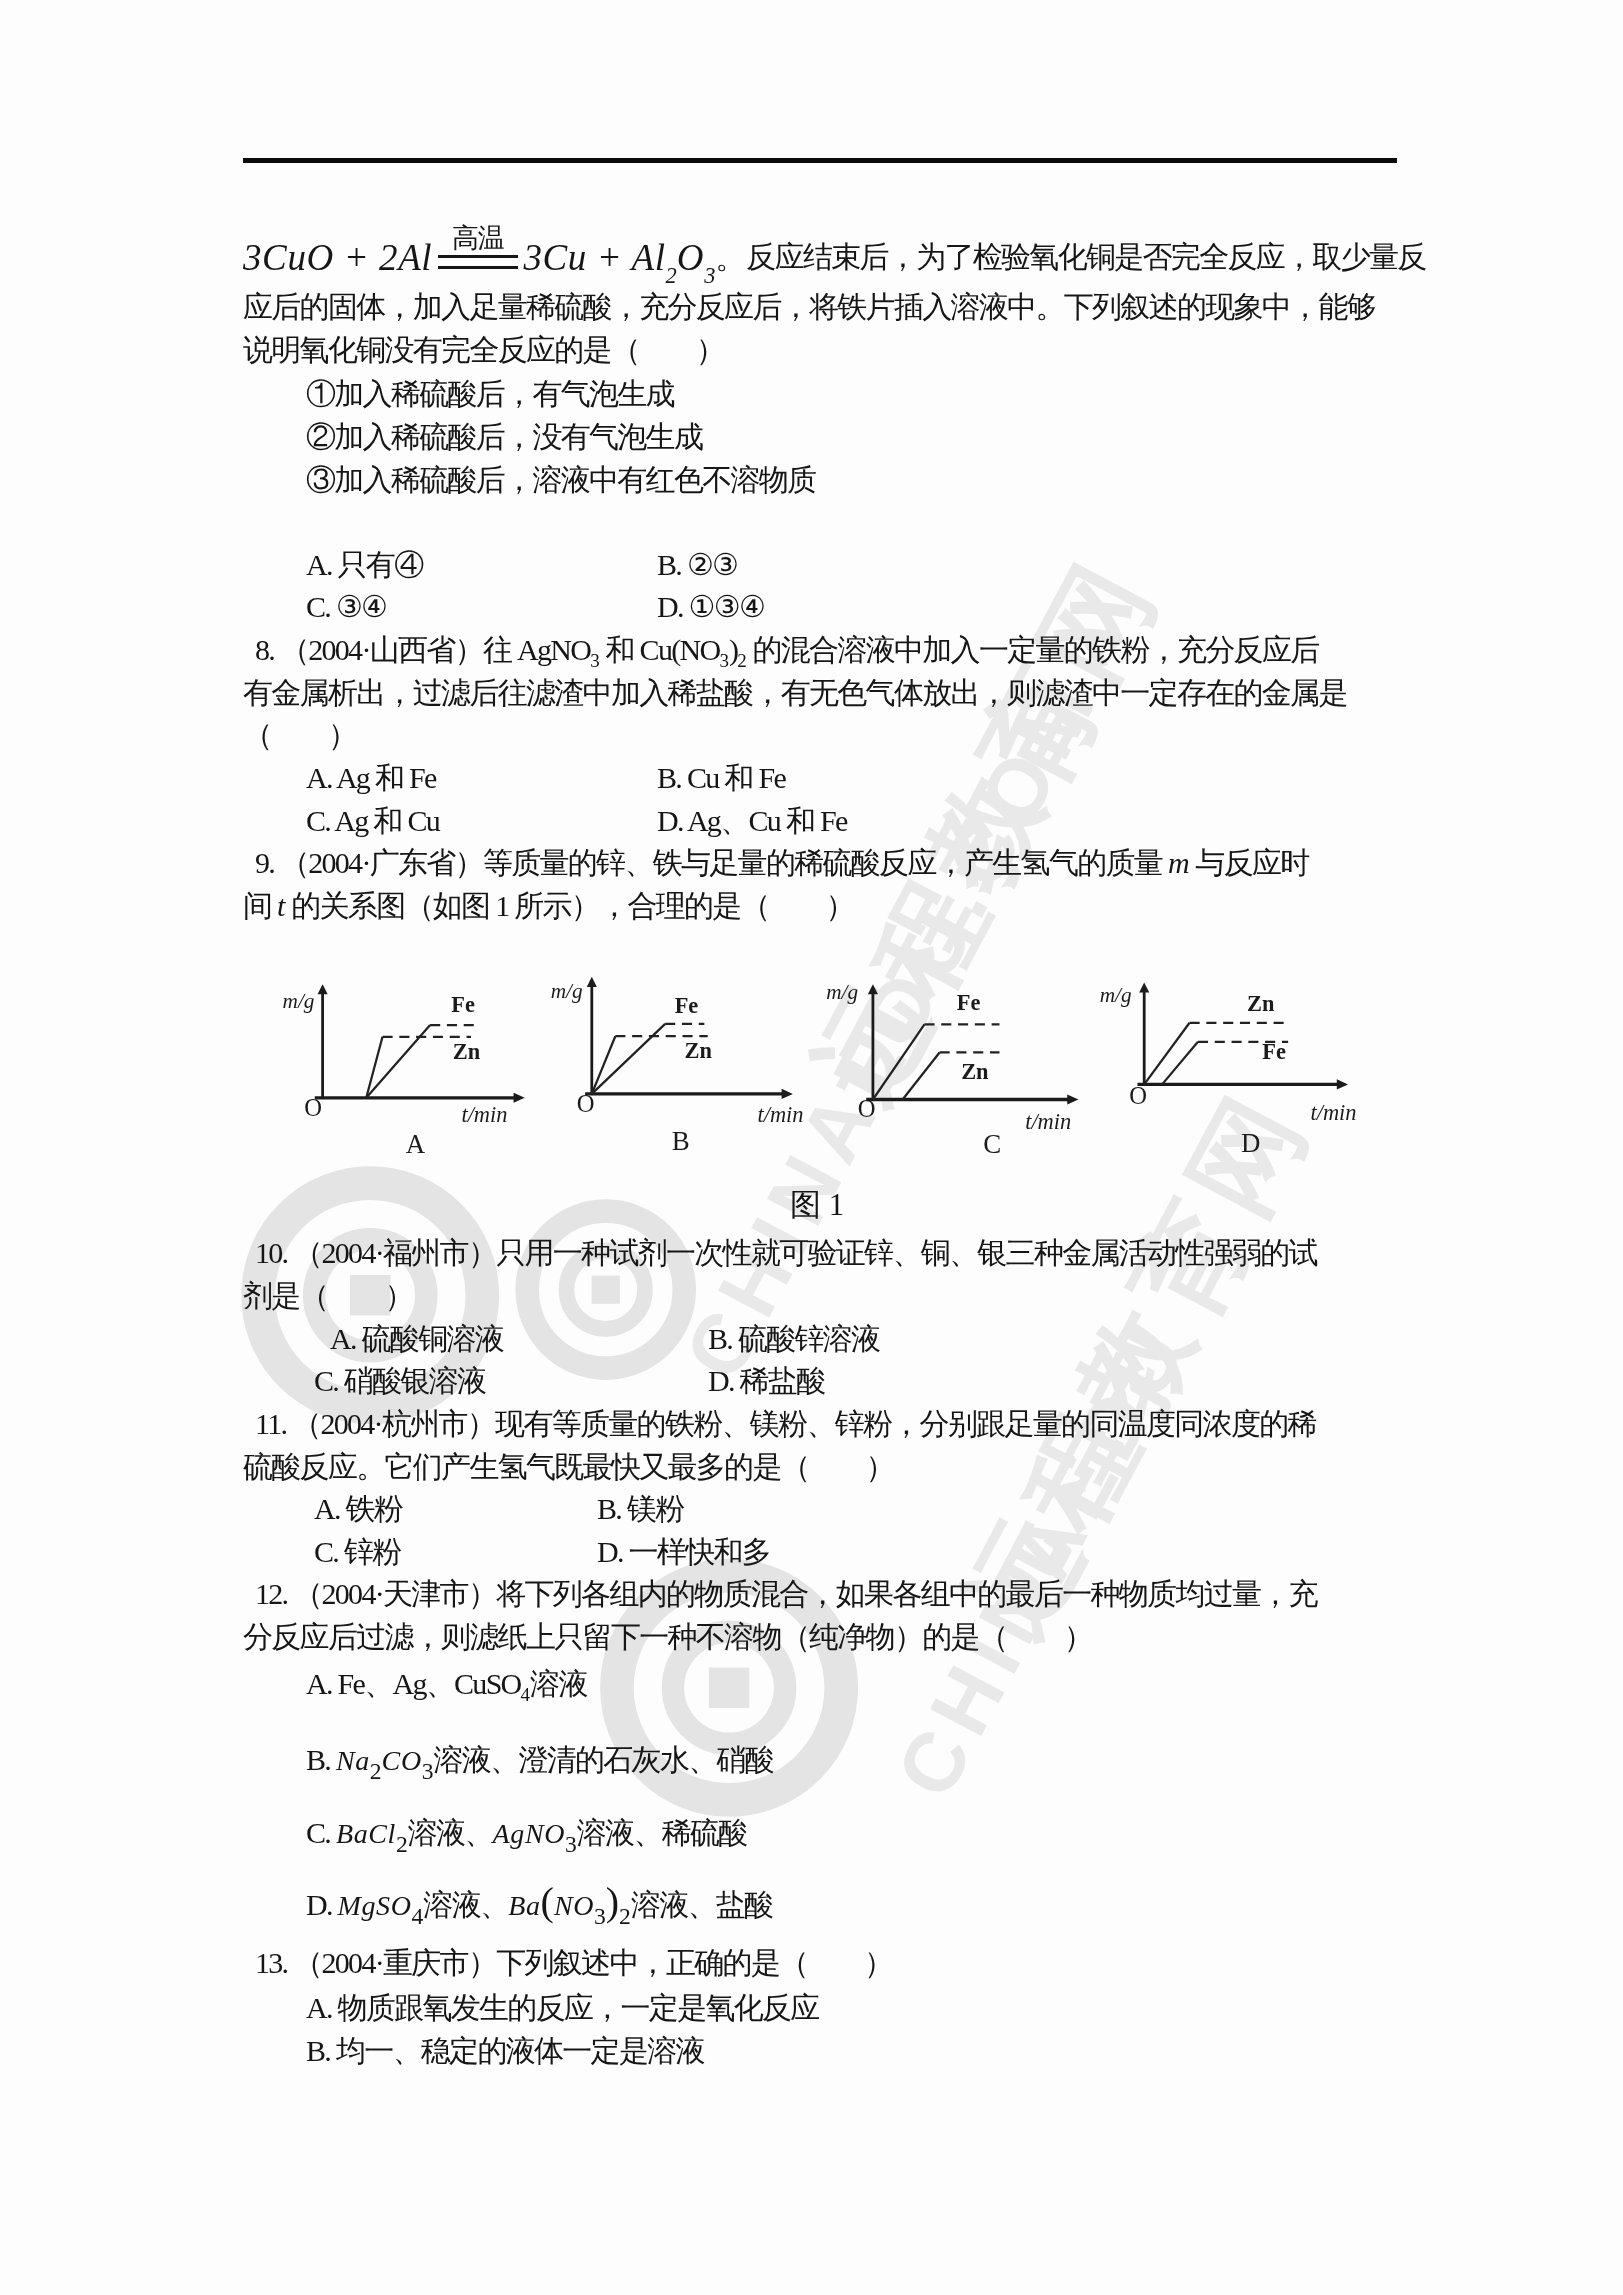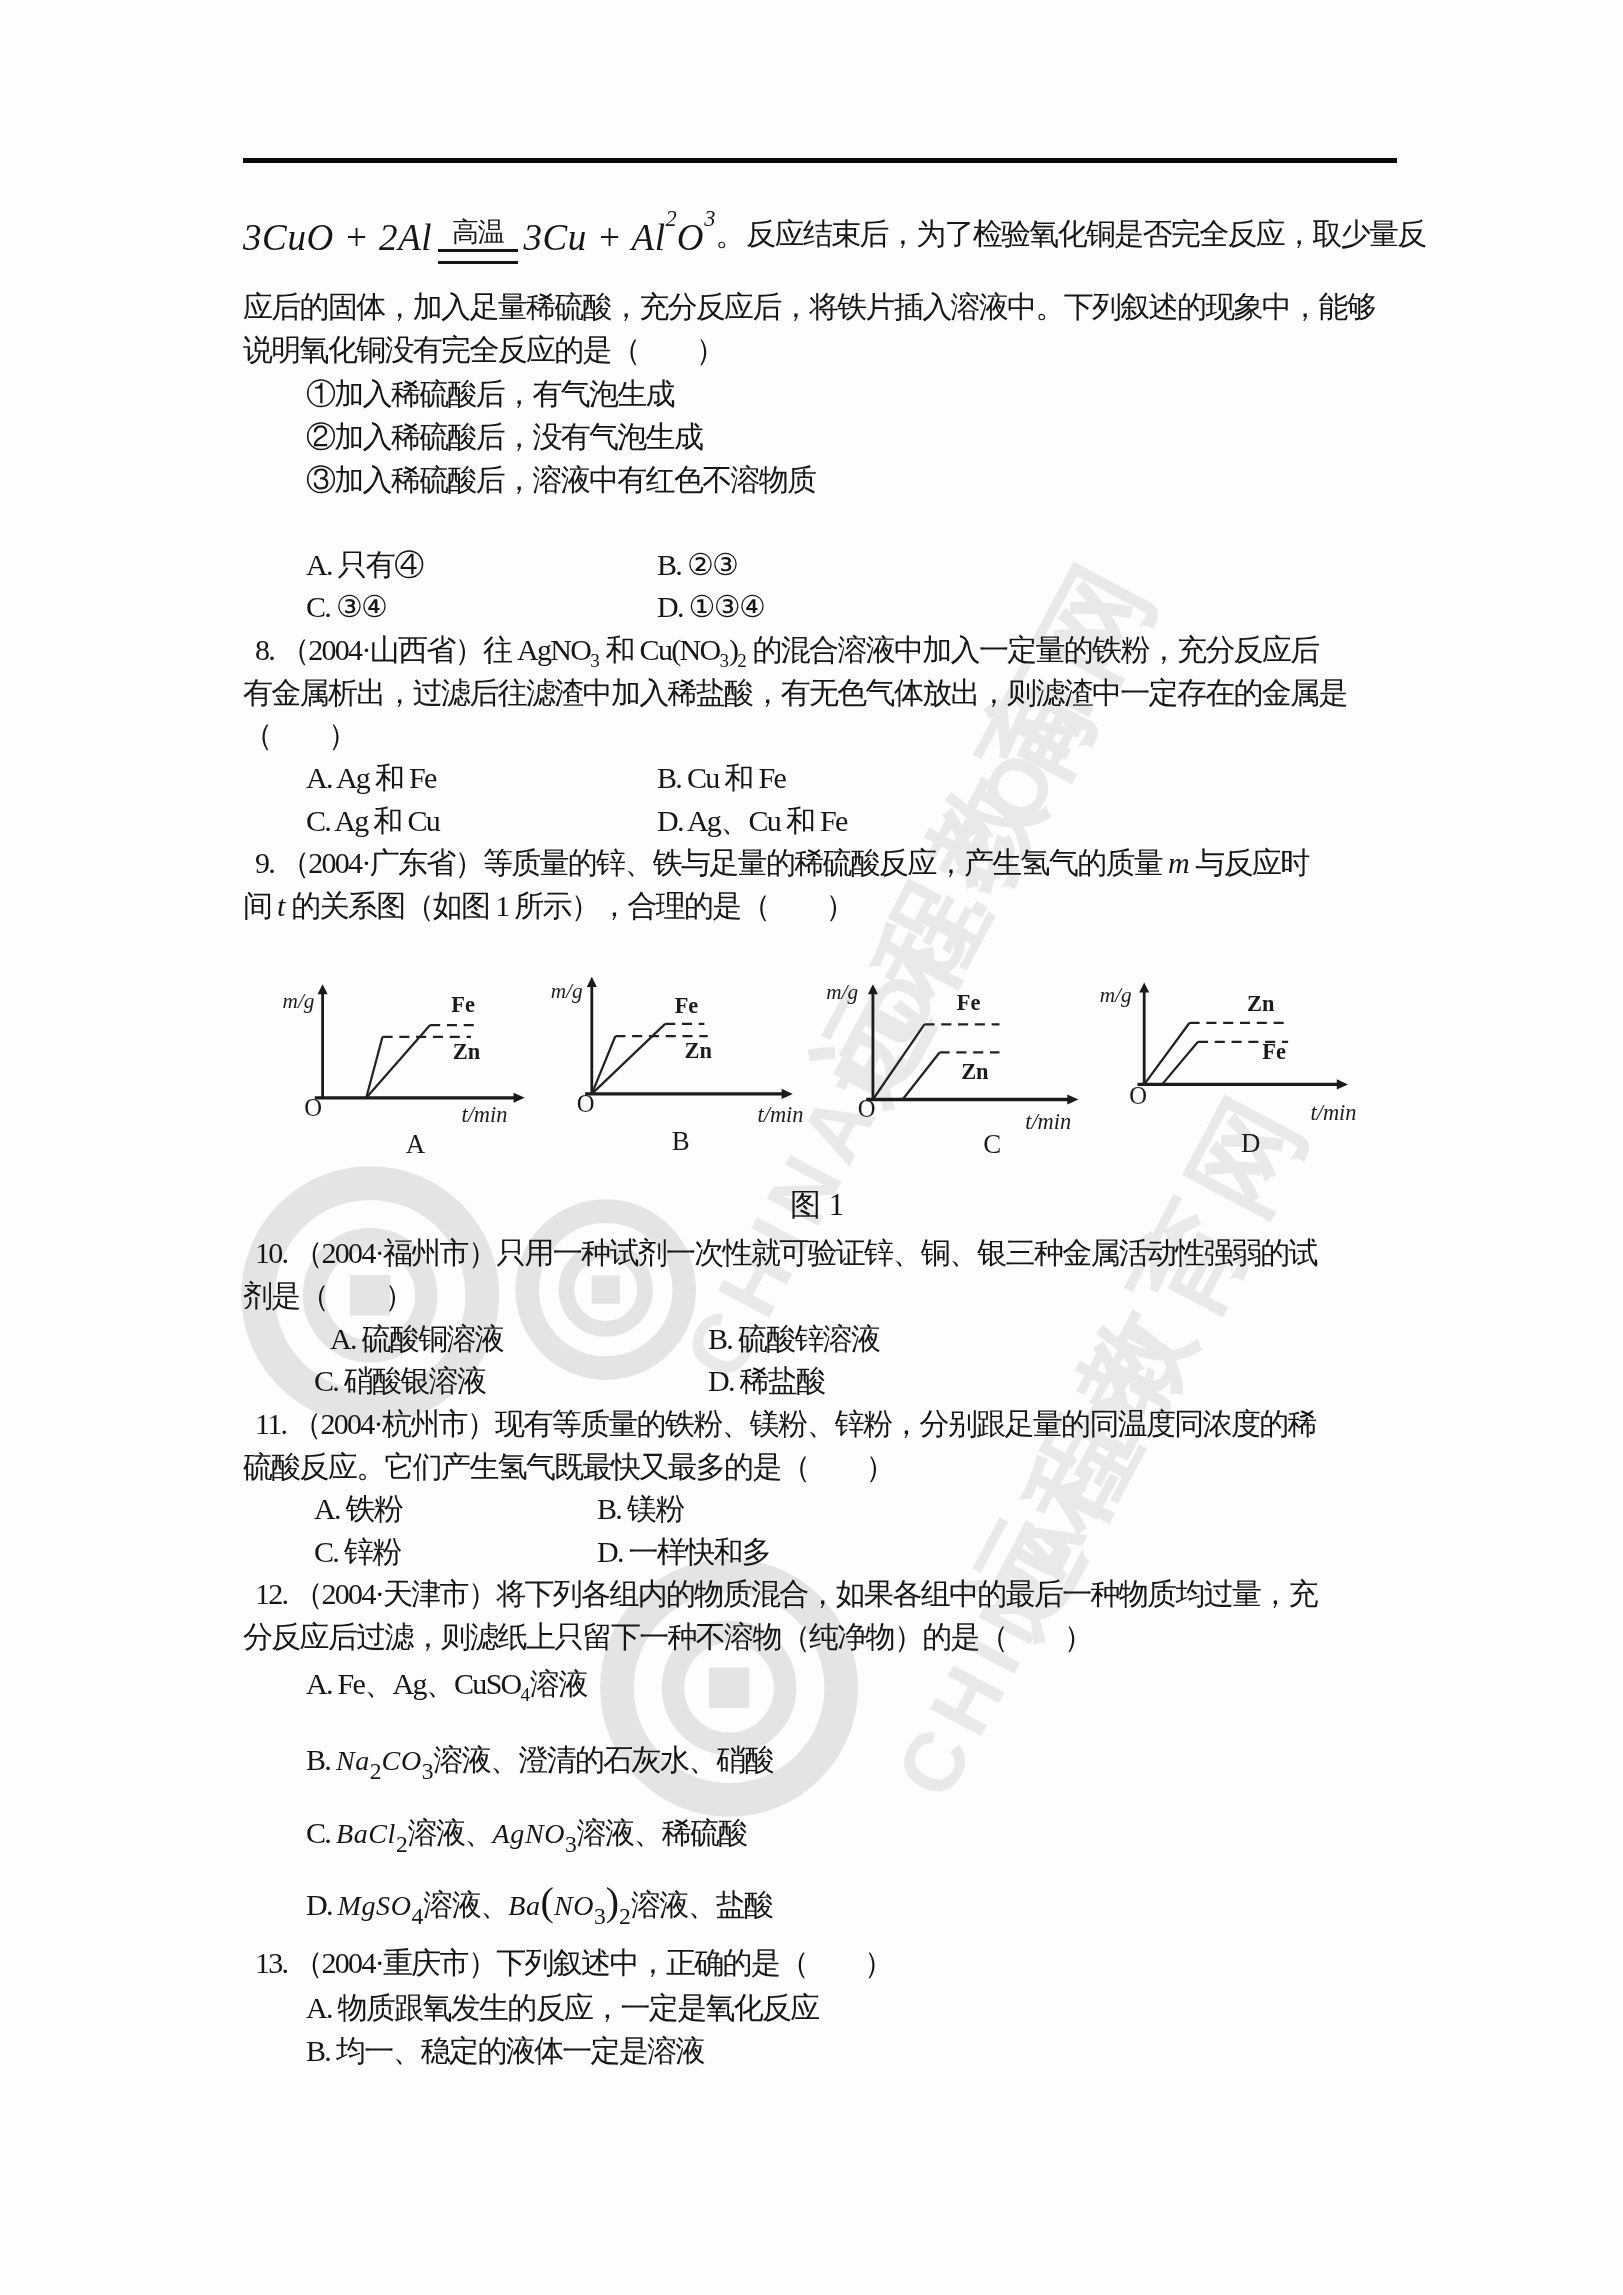--- a/index.html
+++ b/index.html
@@ -10,21 +10,21 @@
   .line{position:absolute;white-space:nowrap;font-size:30px;letter-spacing:-1.7px;
         line-height:45px;height:45px;z-index:3;}
   .line .sg-r{}
   .line .sg-i{font-style:italic;letter-spacing:0;}
   .line sub.sg-s{font-size:19px;letter-spacing:0;vertical-align:-6.7px;line-height:0;}
   .line.big{line-height:56px;height:56px;}
   .line .sg-b{font-style:italic;font-size:28px;letter-spacing:0.6px;}
   .line sub.sg-bs{font-size:23.6px;letter-spacing:0;vertical-align:-9px;line-height:0;}
   .line .sg-p{font-size:40px;letter-spacing:0;}
   
-  .eqline{position:absolute;display:flex;height:57px;z-index:3;}
+  .eqline{position:absolute;display:flex;align-items:flex-end;height:57px;z-index:3;}
   .eq-it{font-style:italic;font-size:37px;line-height:1;letter-spacing:0.6px;}
   .eq-sub{font-size:22.4px;vertical-align:-7.9px;line-height:0;font-style:italic;}
   .eq-cond{display:inline-flex;flex-direction:column;align-items:center;margin:0 5.6px 6.7px 5.6px;}
   .cond-t{font-size:27px;letter-spacing:-1.1px;line-height:1.02;}
   .cond-lines{width:80px;height:8.4px;border-top:3.9px solid #161616;border-bottom:3.9px solid #161616;margin-top:2.8px;}
   .eq-period{font-size:31px;line-height:1;margin-bottom:3.4px;}
   .eq-after{font-size:30px;letter-spacing:-1.7px;line-height:1;margin-bottom:4.5px;}
   
   .graph{position:absolute;z-index:3;}
   .graph svg text{font-family:"Liberation Serif","DejaVu Serif",serif;fill:#1b1b1b;}

